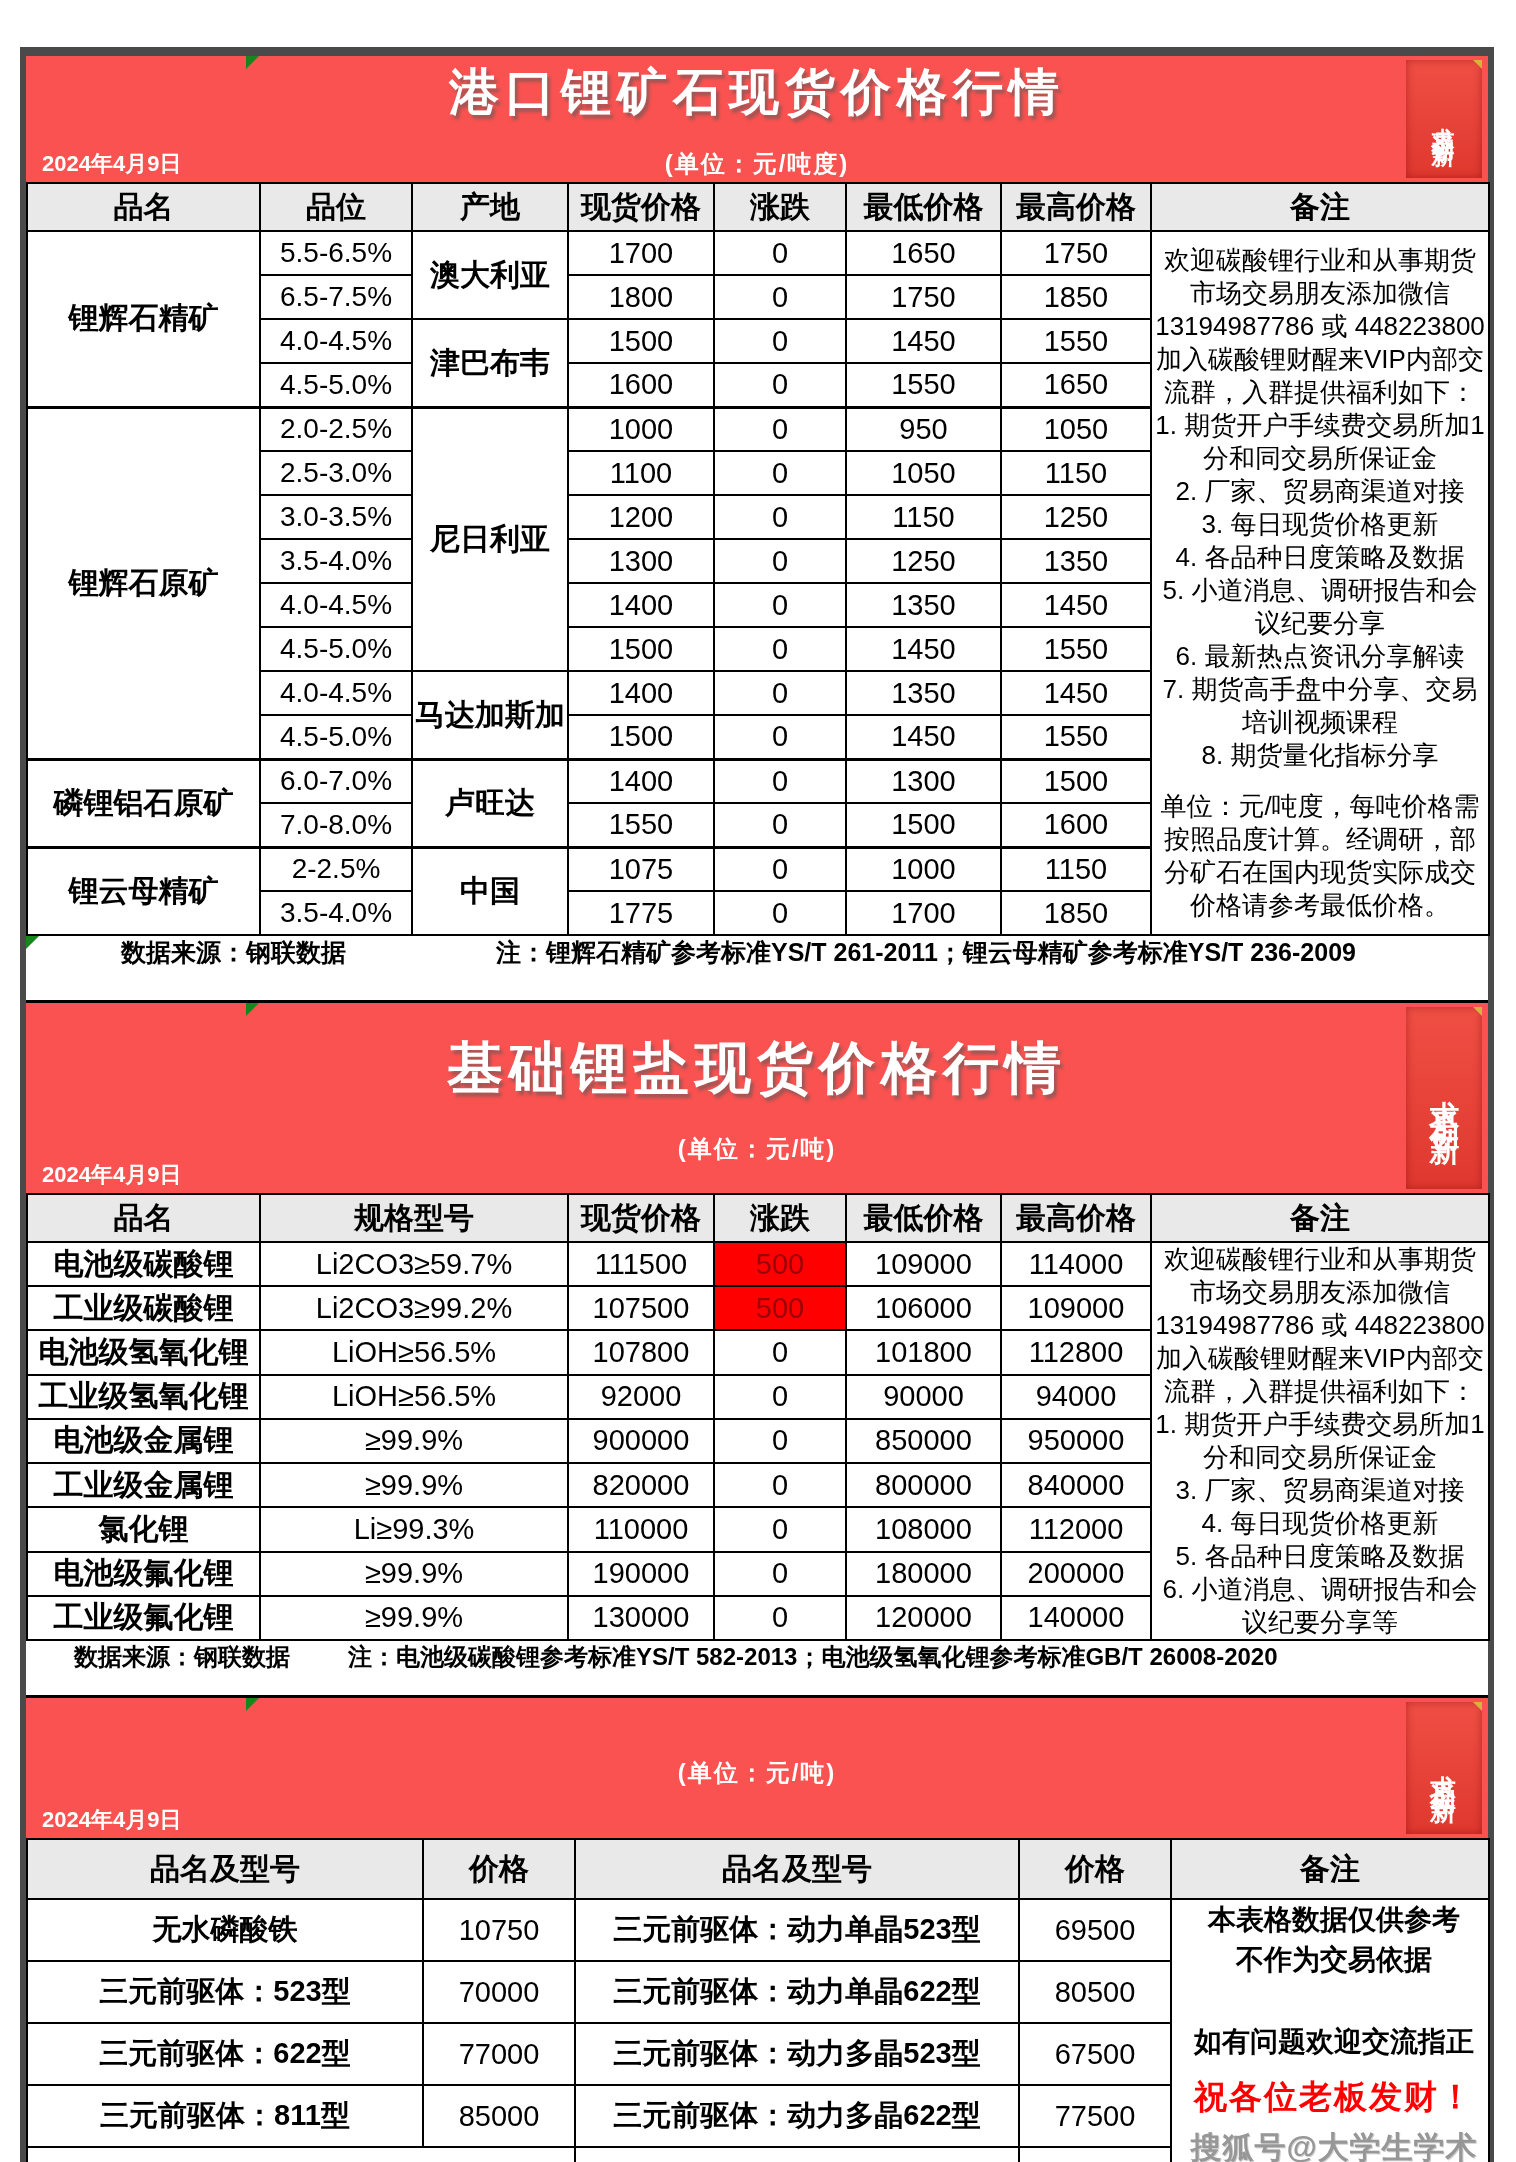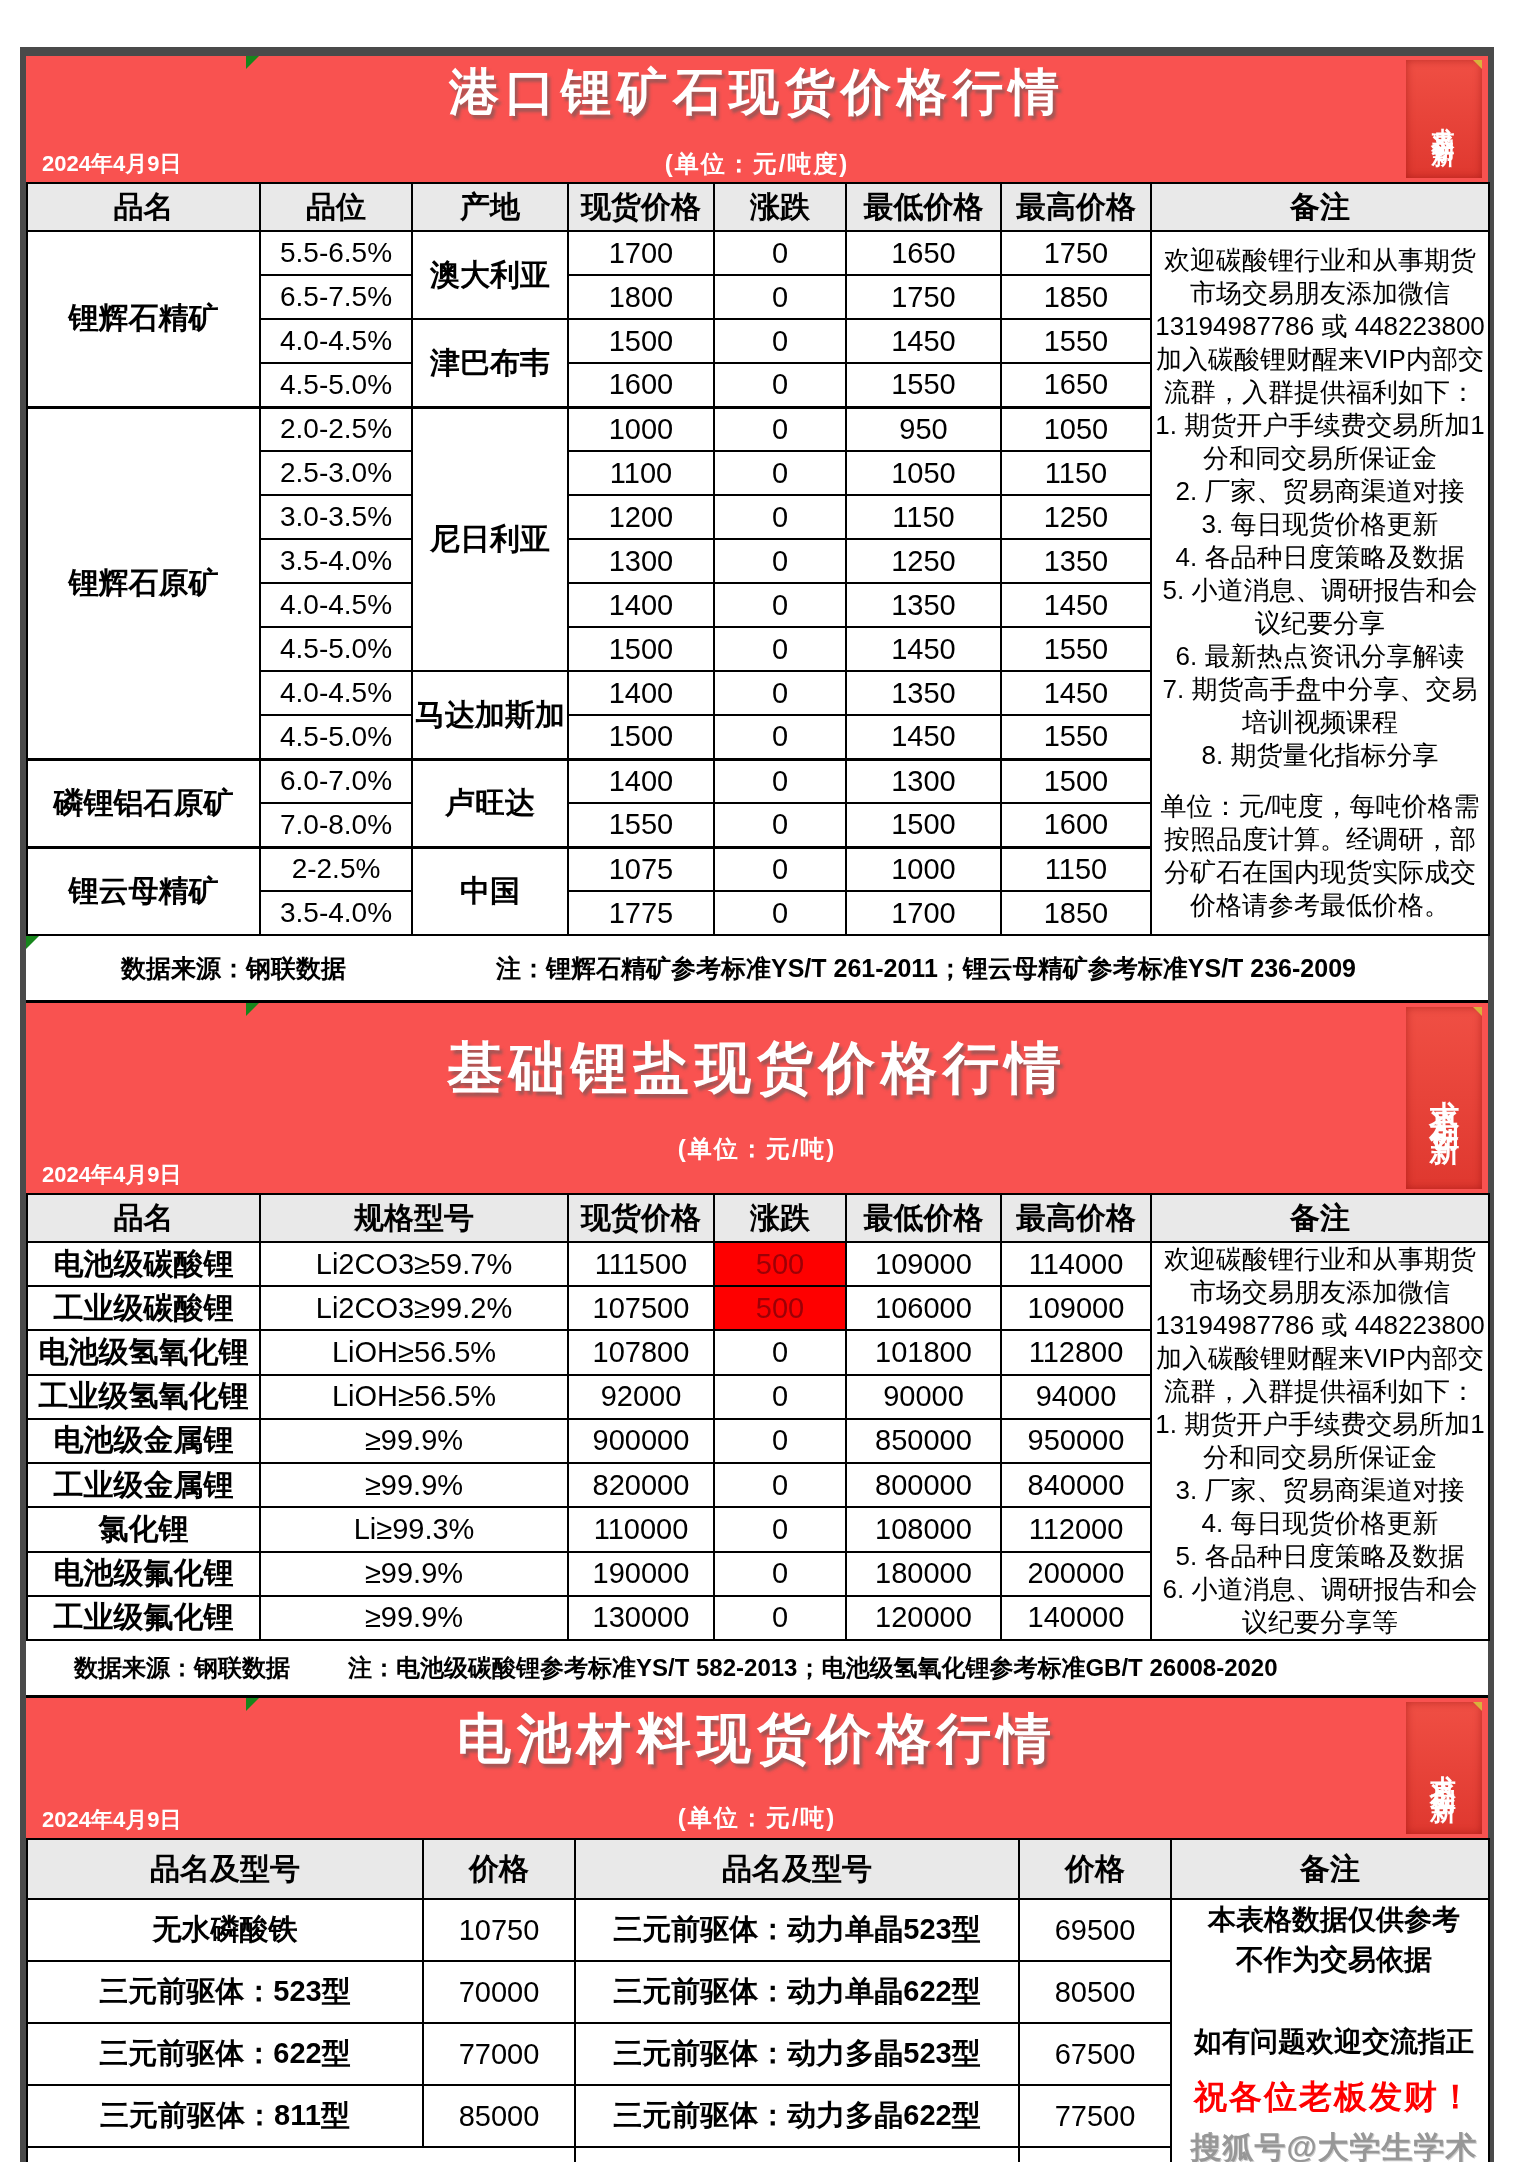--- a/index.html
+++ b/index.html
@@ -56,21 +56,21 @@
   .rsp{height:18px;}
   
   .rmk3{vertical-align:top;text-align:center;padding-top:34px;}
   .r3line{font-size:28px;line-height:40px;font-weight:700;padding-left:8px;}
   .gap1{margin-top:42px;}
   .wish{color:#fe0000;font-size:33px;line-height:46px;margin-top:12px;letter-spacing:2px;}
   .wm{color:#979797;font-size:31px;margin-top:8px;letter-spacing:1px;text-shadow:1px 1px 0 #cfcfcf;}
   .t3 .name3{font-weight:700;font-size:29px;}
   .t3 .src3{font-weight:700;font-size:28px;}
   
-  .src-row{position:relative;display:flex;align-items:center;background:#fff;
+  .src-row{position:relative;display:flex;background:#fff;
            border-bottom:3px solid #000;font-weight:700;}
   .f1{height:64px;font-size:25px;}
   .f2{height:54px;font-size:24px;}
   .f1 .src{margin-left:95px;}
   .f1 .note{margin-left:150px;}
   .f2 .src{margin-left:48px;}
   .f2 .note{margin-left:58px;}
 </style>
 </head>
 <body>
@@ -370,21 +370,20 @@
   </tbody>
     </table>
 
   <div class="src-row f2">
     <span class="src">数据来源：钢联数据</span>
     <span class="note">注：电池级碳酸锂参考标准YS/T  582-2013；电池级氢氧化锂参考标准GB/T  26008-2020</span>
   </div>
 
   <div class="banner b3">
     <span class="flag"></span>
-    <div class="b-title">电池材料现货价格行情</div>
     <div class="b-unit">(单位：元/吨)</div>
     <div class="b-date">2024年4月9日</div>
     <div class="seal">
       <span class="seal-text">求是创新</span>
     </div>
   </div>
 
   <table class="tbl t3">
     <colgroup>
         <col style="width:396px">

